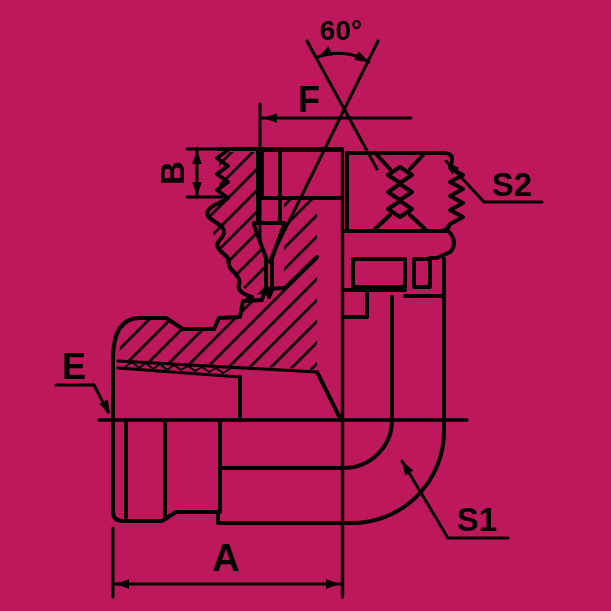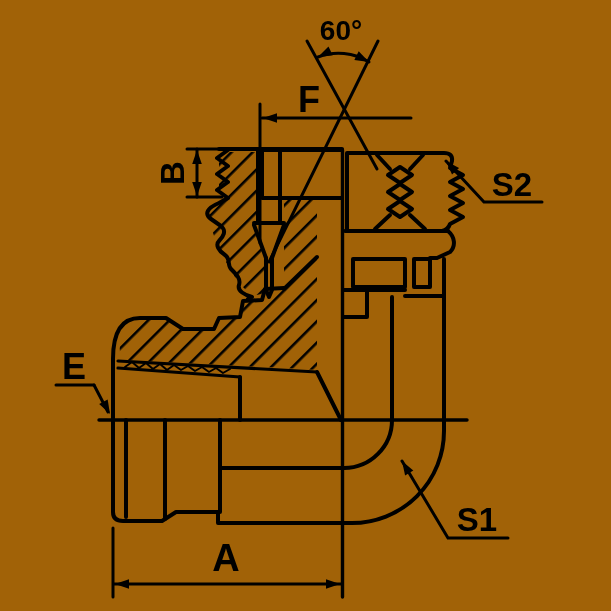--- a/index.html
+++ b/index.html
@@ -1,16 +1,16 @@
 <!DOCTYPE html>
 <html><head>
 <meta charset="utf-8">
 <style>
   html,body{margin:0;padding:0;background:#ffffff;}
-  .stage{position:relative;width:611px;height:611px;background:#a16207;overflow:hidden;}
+  .stage{position:relative;width:611px;height:611px;background:#be185d;overflow:hidden;}
   svg{display:block;}
   text{font-family:"Liberation Sans","DejaVu Sans",sans-serif;font-weight:bold;fill:#000;}
   .lbl-60{font-size:28px;}
   .lbl-F{font-size:36px;}
   .lbl-B{font-size:33px;}
   .lbl-E{font-size:36px;}
   .lbl-A{font-size:38px;}
   .lbl-S{font-size:33px;}
 </style>
 </head>

